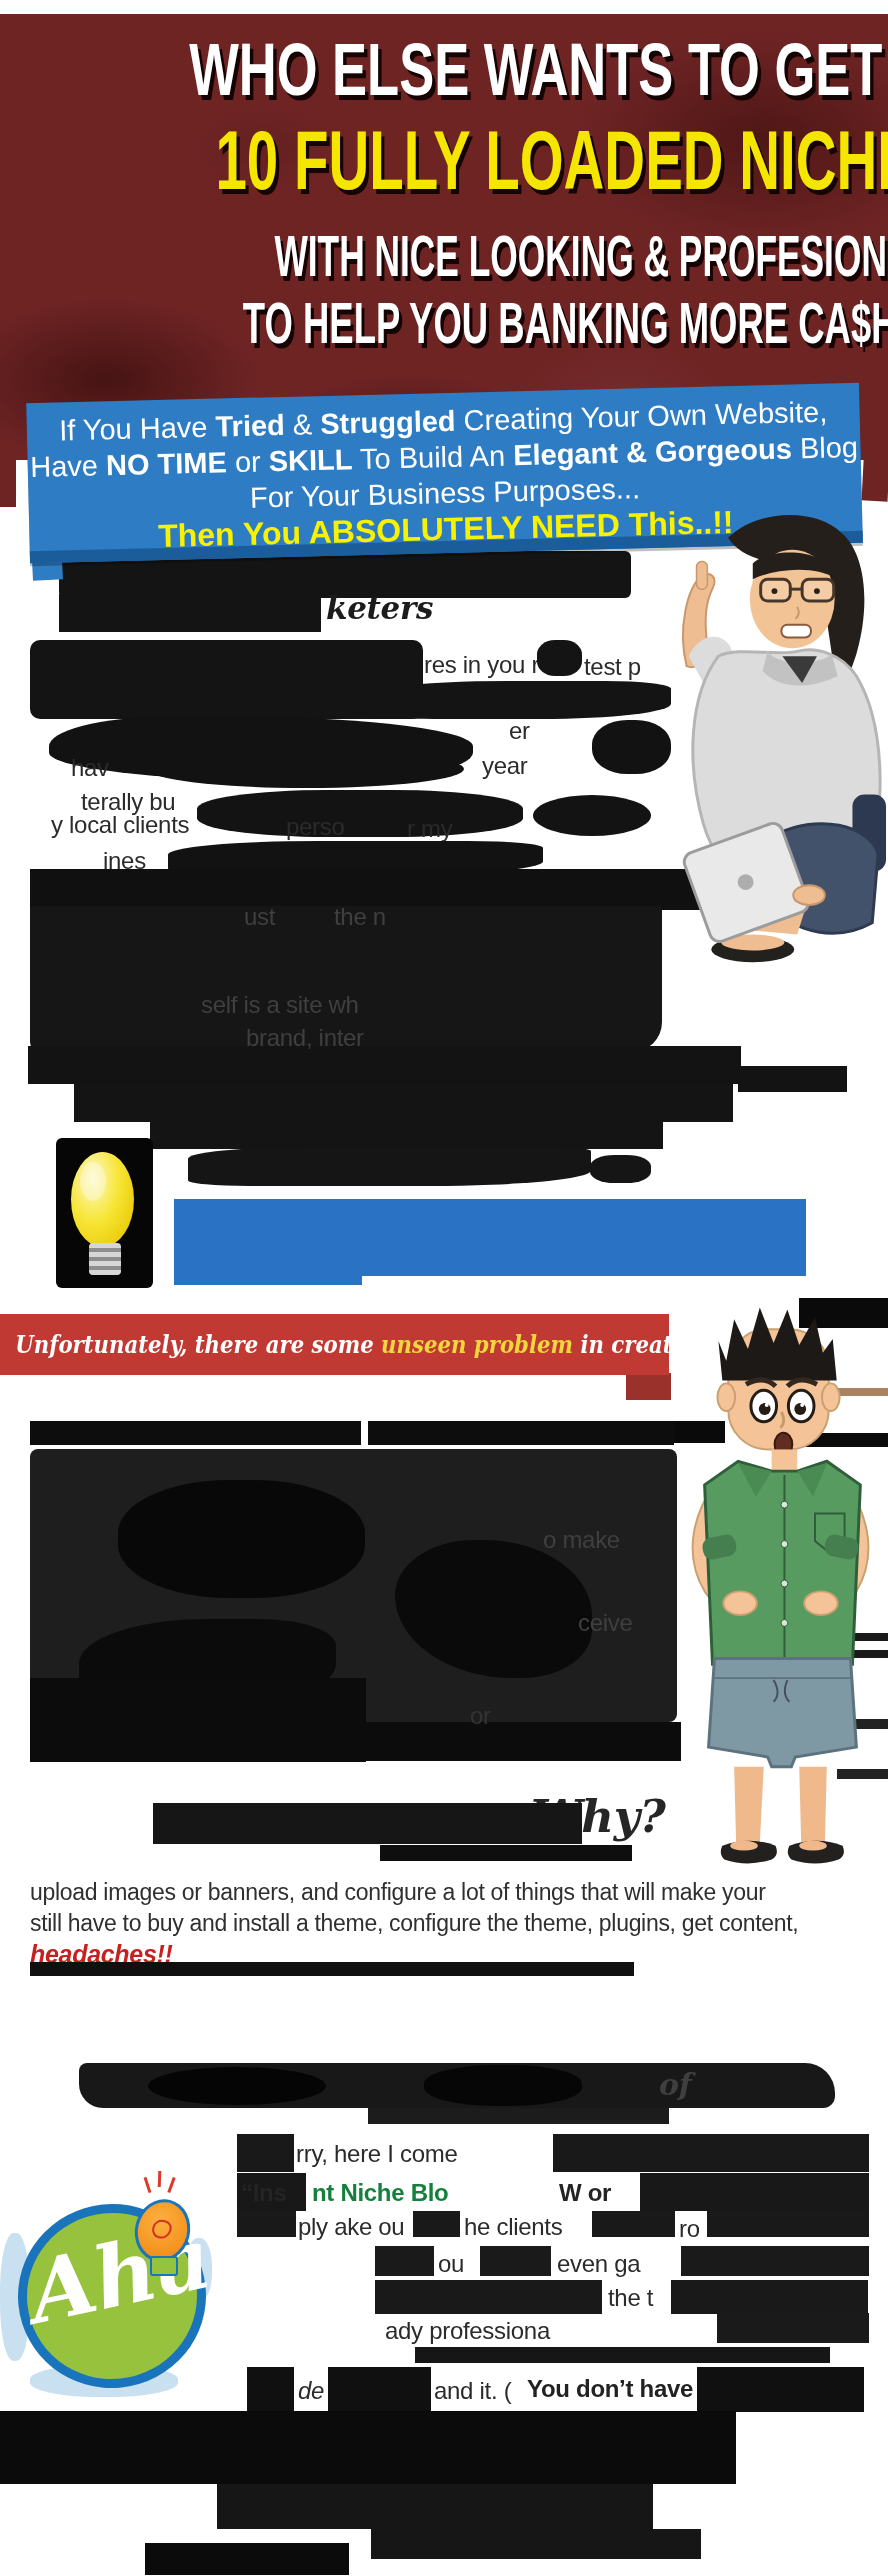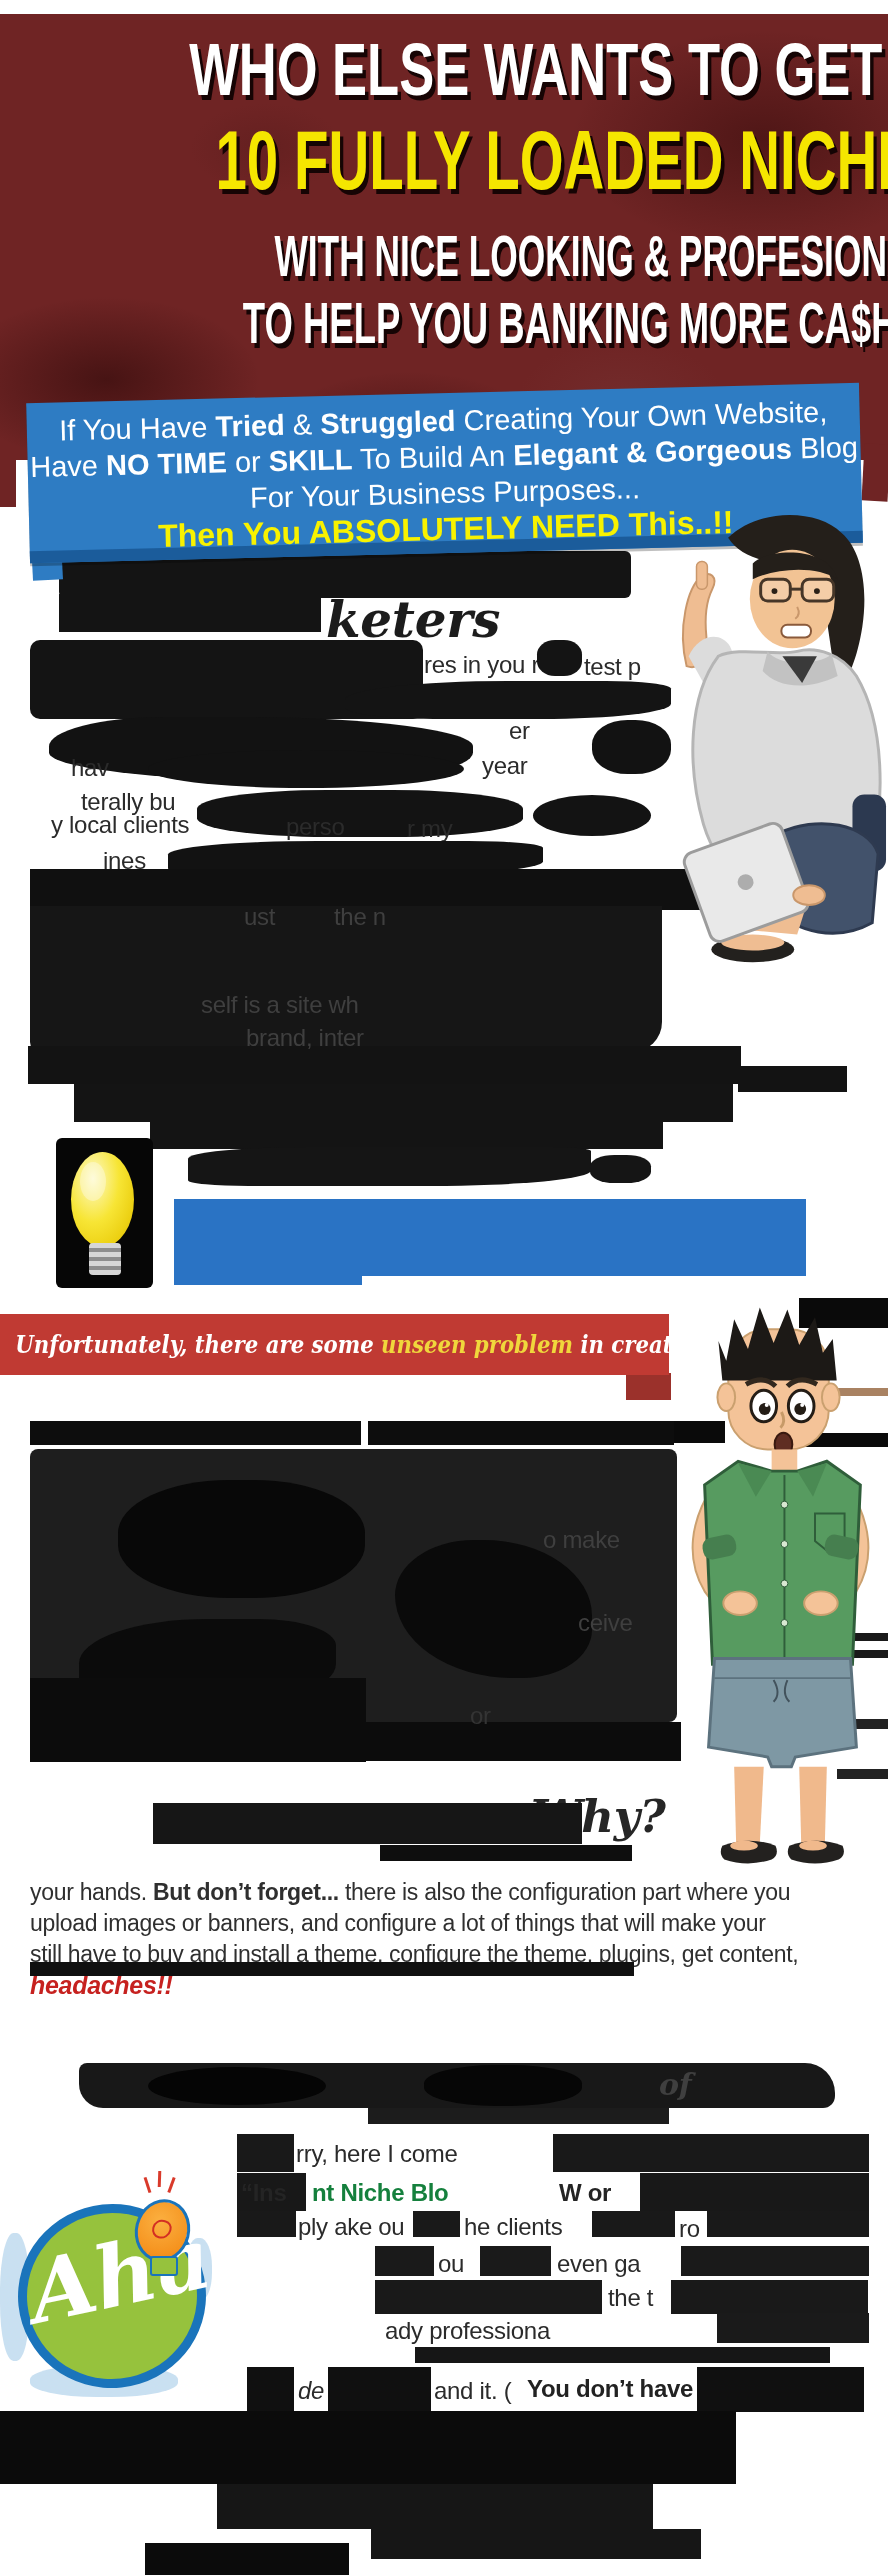--- a/index.html
+++ b/index.html
@@ -100,21 +100,21 @@
     </div>
     <div class="bl">
       <span>Have </span><b>NO TIME</b><span> or </span><b>SKILL</b><span> To Build An </span><b>Elegant &amp; Gorgeous</b><span> Blog</span>
     </div>
     <div class="bl">For  Your Business Purposes...</div>
     <div class="bl yellow">Then You ABSOLUTELY NEED This..!!</div>
   </div>
 
   <div class="blob" style="left:59px;top:551px;width:572px;height:47px;border-radius:6px;"></div>
   <div class="blob" style="left:59px;top:594px;width:262px;height:38px;"></div>
-  <div class="frag script" style="left:326px;top:590px;font-size:50px;color:#1c1c1c;">keters</div>
+  <div class="frag script" style="left:326px;top:590px;font-size:31px;color:#1c1c1c;">keters</div>
 
   <div class="blob" style="left:30px;top:640px;width:393px;height:79px;border-radius:10px;"></div>
   <div class="frag" style="left:424px;top:651px;">res in you r</div>
   <div class="blob" style="left:537px;top:640px;width:45px;height:36px;border-radius:40%;"></div>
   <div class="frag" style="left:584px;top:653px;">test p</div>
   <div class="blob" style="left:345px;top:681px;width:326px;height:38px;border-radius:50% 20% 40% 30%;"></div>
 
   <div class="blob" style="left:49px;top:717px;width:424px;height:65px;border-radius:30% 60% 40% 70% / 50%;background:#121212;"></div>
   <div class="frag" style="left:509px;top:717px;">er</div>
   <div class="blob" style="left:592px;top:720px;width:79px;height:54px;border-radius:45%;background:#121212;"></div>
@@ -179,21 +179,20 @@
   <div class="blob" style="left:837px;top:1719px;width:51px;height:10px;background:#222;"></div>
   <div class="blob" style="left:837px;top:1769px;width:51px;height:10px;background:#222;"></div>
   <div class="blob" style="left:827px;top:1633px;width:61px;height:8px;background:#1a1a1a;"></div>
   <div class="blob" style="left:827px;top:1650px;width:61px;height:8px;background:#1a1a1a;"></div>
 
   <div class="frag script" style="left:531px;top:1790px;font-size:45px;color:#262626;z-index:1;">Why?</div>
   <div class="blob" style="left:153px;top:1803px;width:429px;height:41px;background:#161616;z-index:2;"></div>
   <div class="blob" style="left:380px;top:1845px;width:252px;height:16px;background:#0e0e0e;z-index:2;"></div>
 
   <div id="yespara" class="abs">
-    <div><span>your hands. </span><b>But don’t forget...</b><span> there is also the configuration part where you</span></div>
     <div>upload images or banners, and configure a lot of things that will make your</div>
     <div>still have to buy and install a theme, configure the theme, plugins, get content,</div>
     <div class="hred">headaches!!</div>
   </div>
   <div class="blob" style="left:30px;top:1962px;width:604px;height:14px;background:#101010;"></div>
 
   <div class="blob" style="left:79px;top:2063px;width:756px;height:45px;border-radius:8px 30px 12px 24px;background:#181818;"></div>
   <div class="blob" style="left:148px;top:2067px;width:178px;height:38px;border-radius:50%;background:#050505;"></div>
   <div class="blob" style="left:424px;top:2065px;width:158px;height:41px;border-radius:45%;background:#060606;"></div>
   <div class="frag script frag-dark" style="left:659px;top:2067px;font-size:30px;">of</div>

